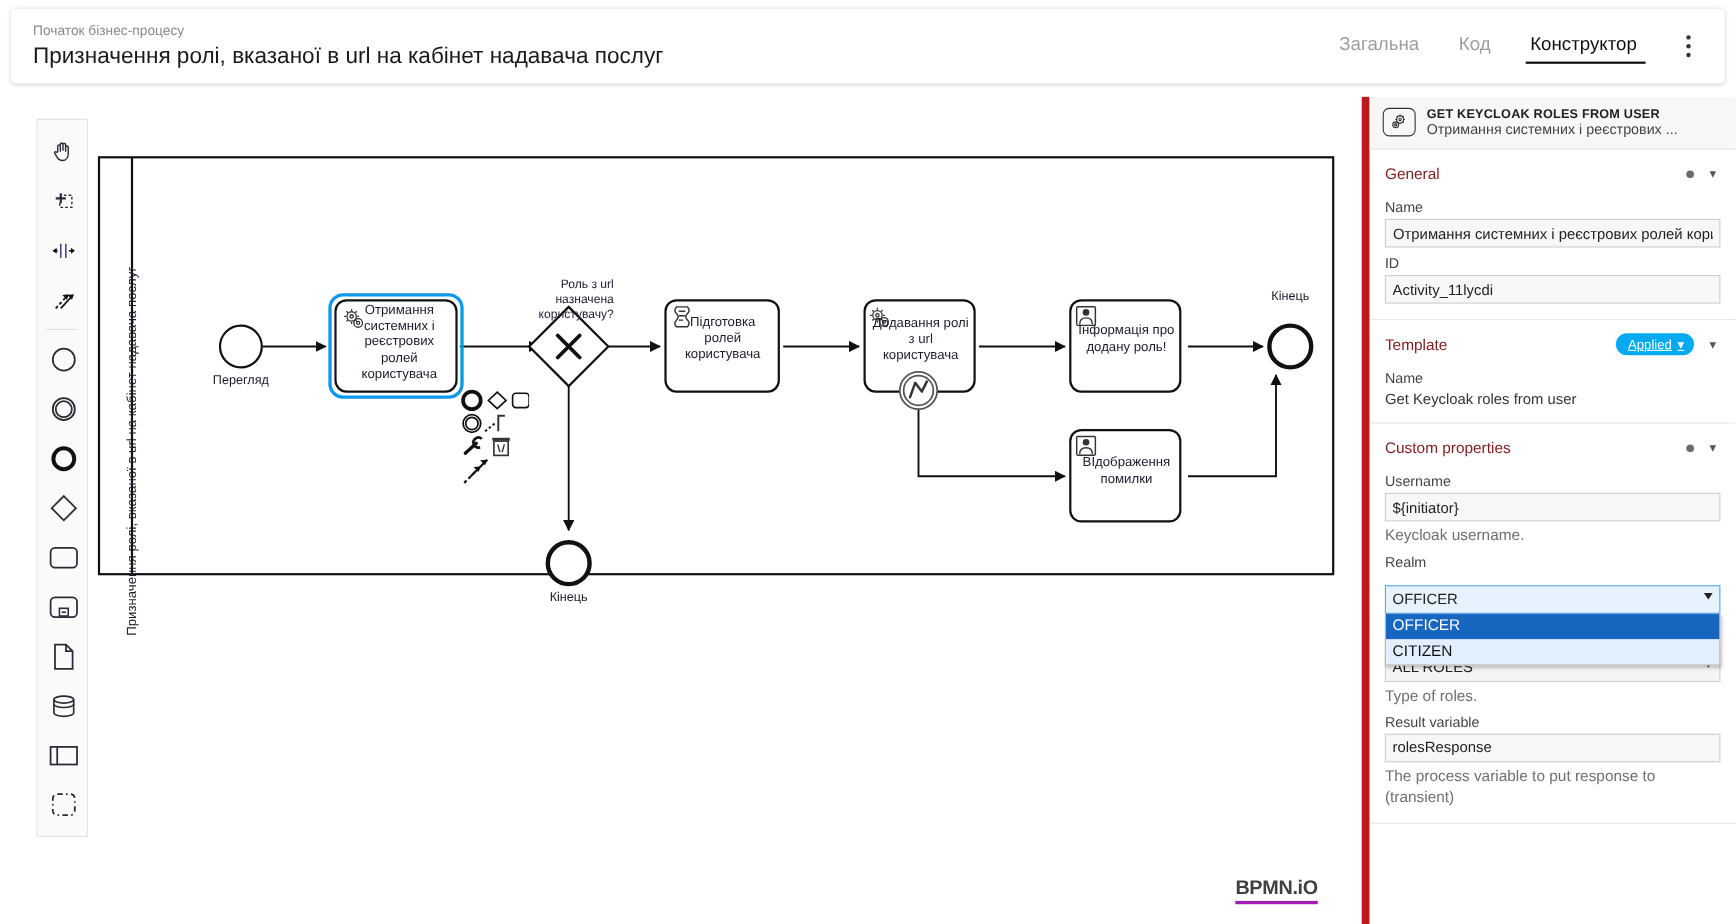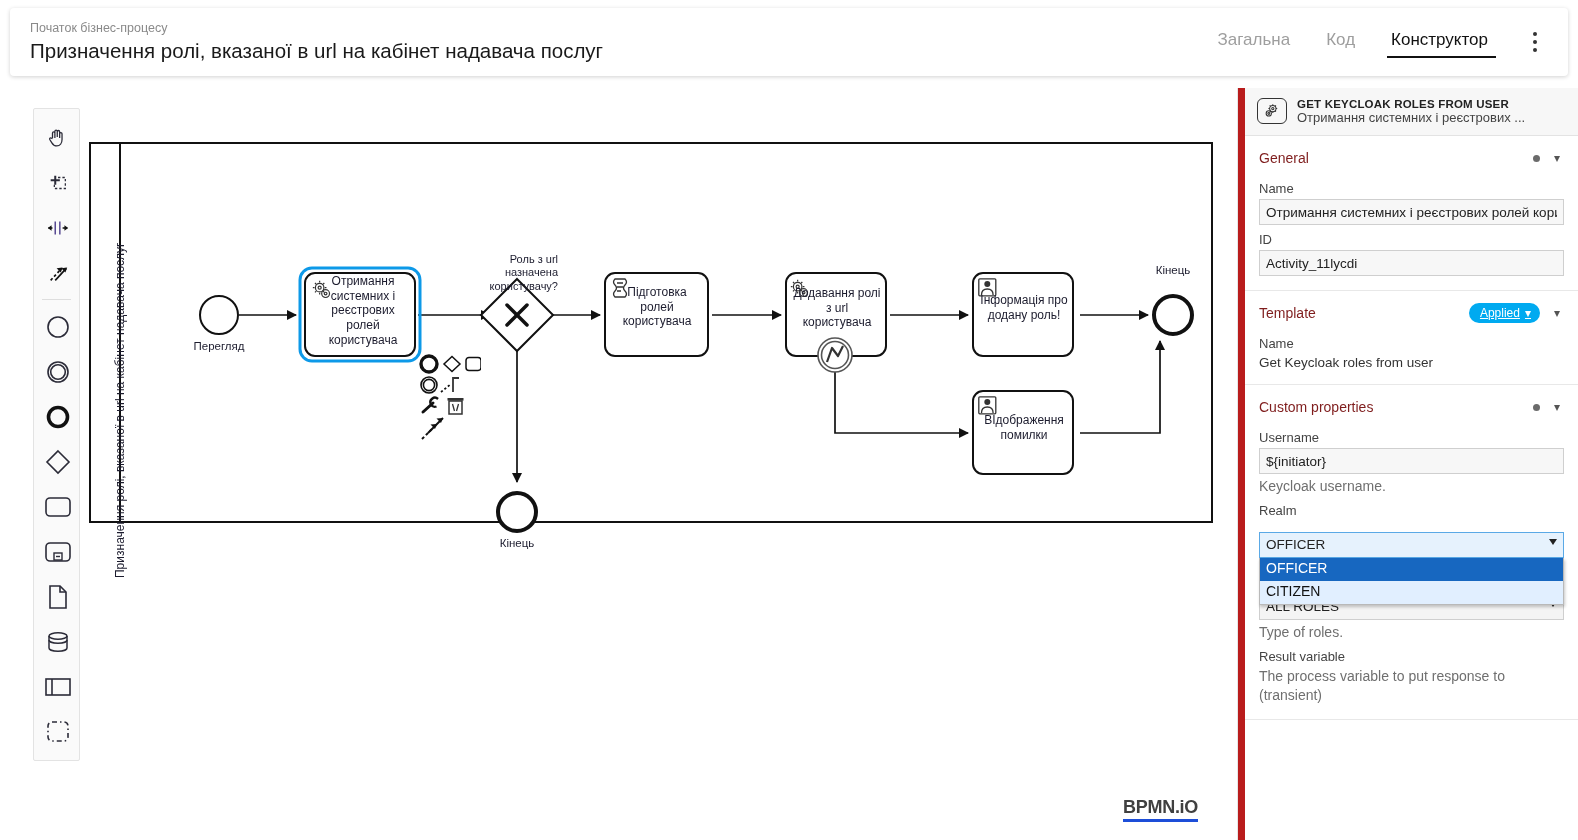--- a/index.html
+++ b/index.html
@@ -58,21 +58,21 @@
     background: #ffffff; overflow: hidden;
   }
   .canvas-right-edge {
     position: absolute; left: 1237px; top: 88px; width: 1px; height: 752px; background: #e6e6e6;
   }
   .bpmnio {
     position: absolute; right: 40px; bottom: 18px;
     font-family: "Liberation Sans", sans-serif;
     font-weight: bold; font-size: 18px; letter-spacing: -0.3px;
     color: #404040;
-    border-bottom: 3px solid #1d4ed8;
+    border-bottom: 3px solid #a21caf;
     padding-bottom: 1px;
   }
 
   
   .pool-label-text {
     position: absolute;
     transform-origin: 0 0;
     transform: rotate(-90deg);
     font-size: 12px; color: #1c1c2e;
     white-space: nowrap;
@@ -506,19 +506,20 @@
           <select class="sel">
             <option>ALL ROLES</option>
           </select>
           <span class="sel-arrow"></span>
         </div>
         <div class="fld-hint">Type of roles.</div>
       </div>
 
       <div class="fld">
         <div class="fld-label">Result variable</div>
+        <input class="fld-input" value="rolesResponse" style="">
         <div class="fld-hint">The process variable to put response to (transient)</div>
       </div>
     </div>
 
   </div>
 
 </div>
 
 </body></html>

